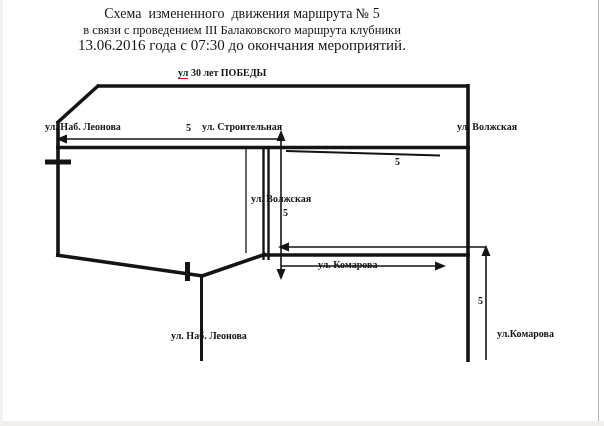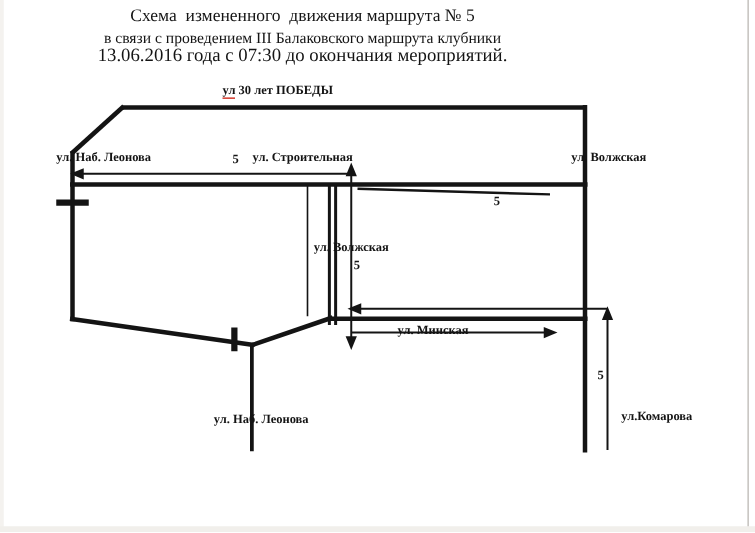--- a/index.html
+++ b/index.html
@@ -92,21 +92,21 @@
   <div class="lbl" style="left:202px;top:121px;">ул. Строительная</div>
 
   <div class="lbl" style="left:457px;top:121px;">ул. Волжская</div>
 
   <div class="num" style="left:395px;top:157px;">5</div>
 
   <div class="lbl" style="left:251px;top:193px;">ул. Волжская</div>
 
   <div class="num" style="left:283px;top:208px;">5</div>
 
-  <div class="lbl" style="left:318px;top:259px;">ул. Минская</div>
+  <div class="lbl" style="left:318px;top:259px;">ул. Комарова</div>
 
   <div class="lbl" style="left:171px;top:330px;">ул. Наб. Леонова</div>
 
   <div class="num" style="left:478px;top:296px;">5</div>
 
   <div class="lbl" style="left:457px;top:328px;margin-left:40px;">ул.Комарова</div>
 
 </div>
 
 </body></html>

